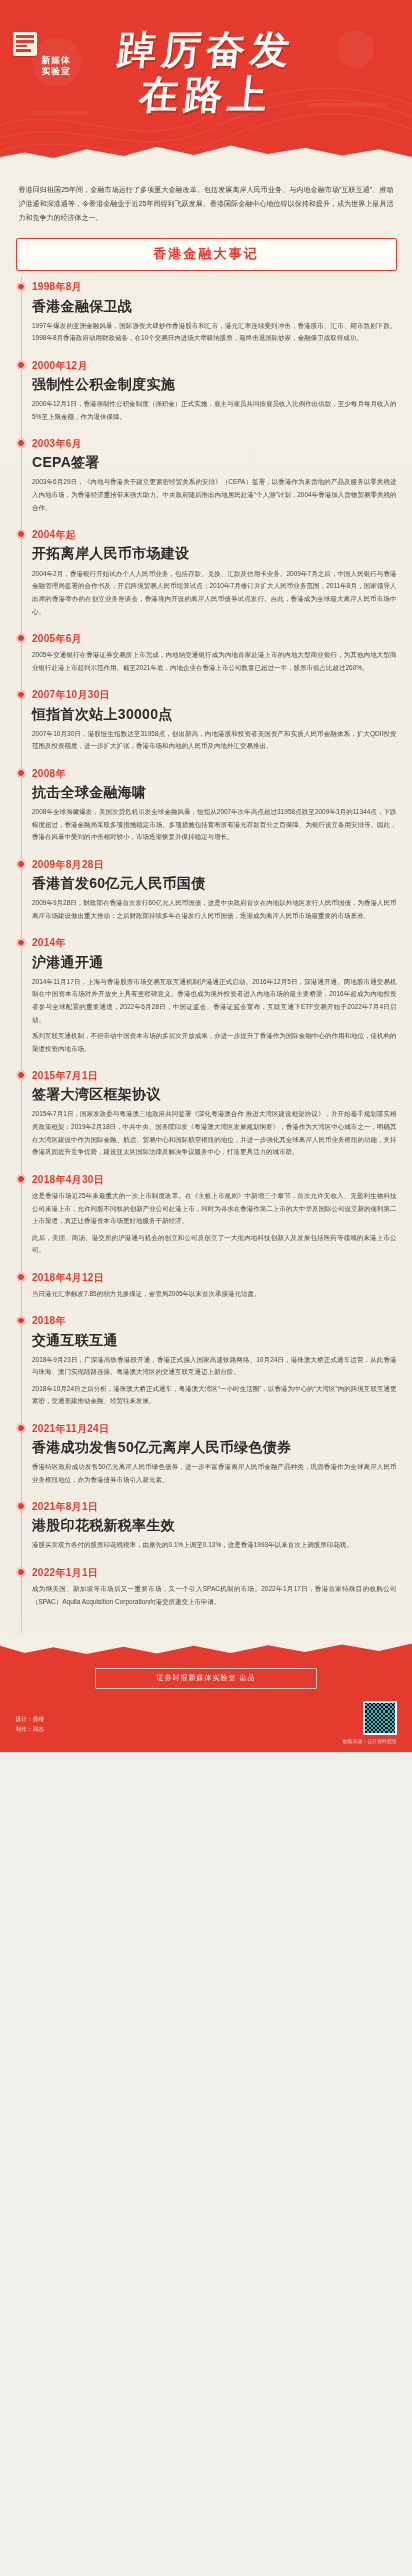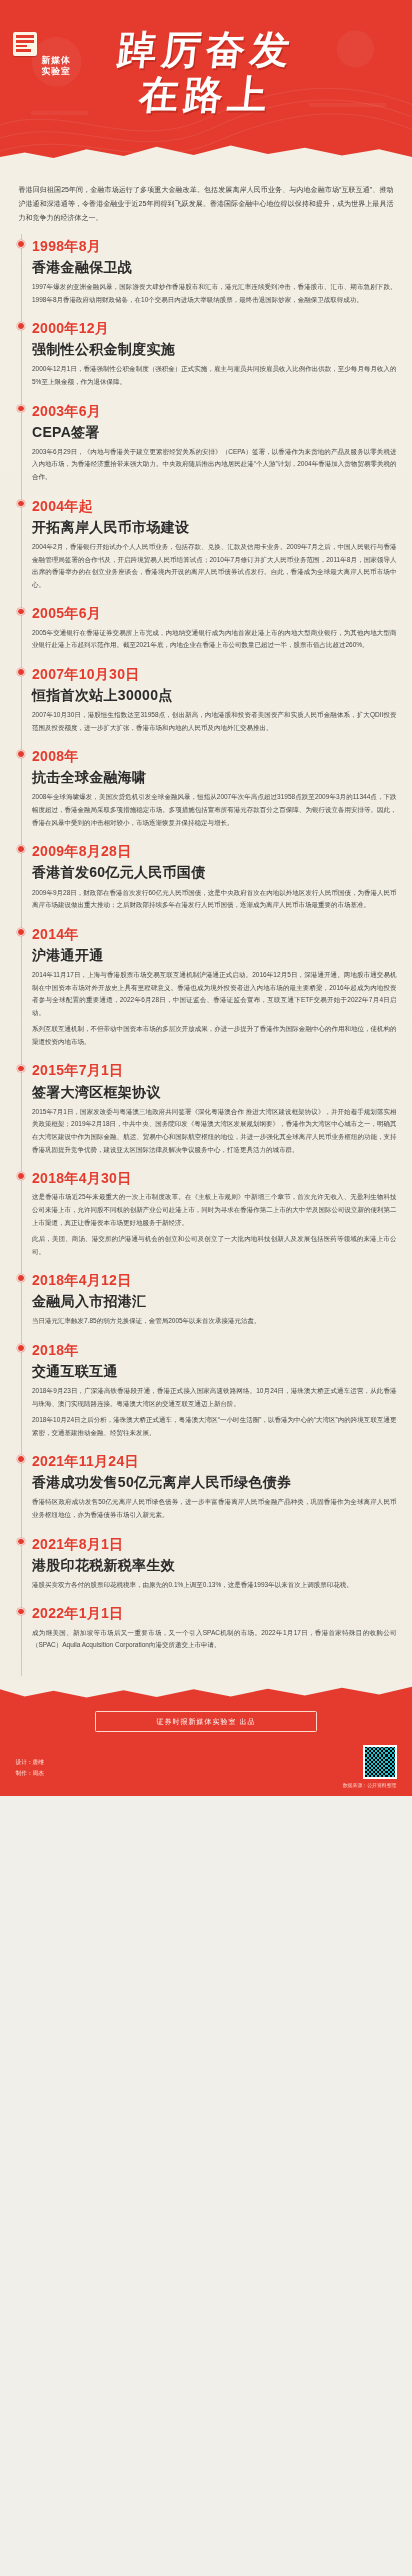--- a/index.html
+++ b/index.html
@@ -133,21 +133,21 @@
     position: absolute;
     left: -15px;
     top: 2.1px;
     width: 7.7px; height: 7.7px;
     border-radius: 50%;
     background: #e43b2e;
     border: 1.5px solid #fdf3ef;
     box-shadow: 0 0 0 0.5px #e8a59c;
   }
   .entry .date {
-    font-size: 14px;
+    font-size: 10px;
     font-weight: bold;
     color: #e43b2e;
     margin-bottom: 3.1px;
     letter-spacing: 0.3px;
   }
   .entry .head {
     font-size: 14px;
     font-weight: bold;
     color: #2b2b2b;
     margin-bottom: 4.1px;
@@ -248,20 +248,23 @@
     </div>
 
     <div class="hero-title">
       <div class="line line1">踔厉奋发</div>
       <div class="line line2">在路上</div>
     </div>
   </div>
 
   <div class="lead">香港回归祖国25年间，金融市场运行了多项重大金融改革。包括发展离岸人民币业务、与内地金融市场“互联互通”、推动沪港通和深港通等，令香港金融业于近25年间得到飞跃发展。香港国际金融中心地位得以保持和提升，成为世界上最具活力和竞争力的经济体之一。</div>
 
+  <div class="section-title-wrap">
+    <div class="section-title">香港金融大事记</div>
+  </div>
 
   <div class="timeline">
       <div class="entry">
         <span class="dot"></span>
         <div class="date">1998年8月</div>
         <div class="head">香港金融保卫战</div>
         <div class="body">
           <p>1997年爆发的亚洲金融风暴，国际游资大肆炒作香港股市和汇市，港元汇率连续受到冲击，香港股市、汇市、期市急剧下跌。1998年8月香港政府动用财政储备，在10个交易日内进场大举吸纳股票，最终击退国际炒家，金融保卫战取得成功。</p>
         </div>
       </div>
@@ -341,21 +344,20 @@
         <span class="dot"></span>
         <div class="date">2018年4月30日</div>
         <div class="body">
           <p>这是香港市场近25年来最重大的一次上市制度改革。在《主板上市规则》中新增三个章节，首次允许无收入、无盈利生物科技公司来港上市，允许同股不同权的创新产业公司赴港上市，同时为寻求在香港作第二上市的大中华及国际公司设立新的便利第二上市渠道，真正让香港资本市场更好地服务于新经济。</p>
           <p>此后，美团、商汤、港交所的沪港通与机会的创立和公司及创立了一大批内地科技创新人及发展包括医药等领域的来港上市公司。</p>
         </div>
       </div>
       <div class="entry">
         <span class="dot"></span>
         <div class="date">2018年4月12日</div>
-        <div class="head">金融局入市招港汇</div>
         <div class="body">
           <p>当日港元汇率触发7.85的弱方兑换保证，金管局2005年以来首次承接港元沽盘。</p>
         </div>
       </div>
       <div class="entry">
         <span class="dot"></span>
         <div class="date">2018年</div>
         <div class="head">交通互联互通</div>
         <div class="body">
           <p>2018年9月23日，广深港高铁香港段开通，香港正式接入国家高速铁路网络。10月24日，港珠澳大桥正式通车运营，从此香港与珠海、澳门实现陆路连接。粤港澳大湾区的交通互联互通迈上新台阶。</p>

